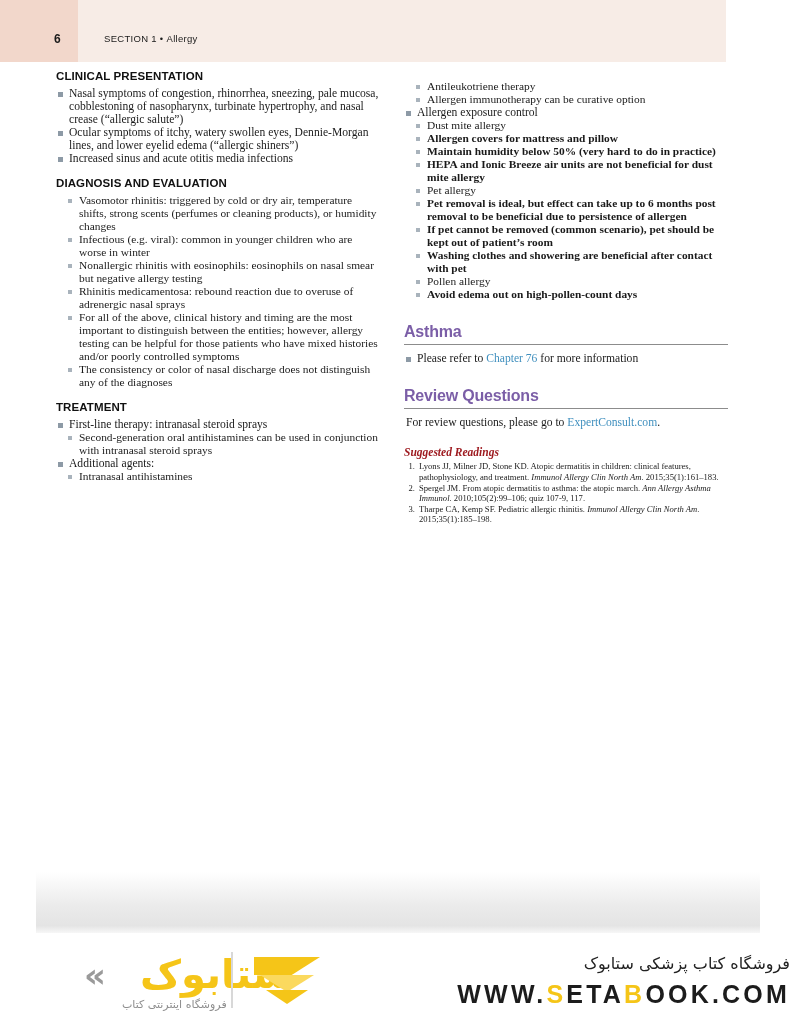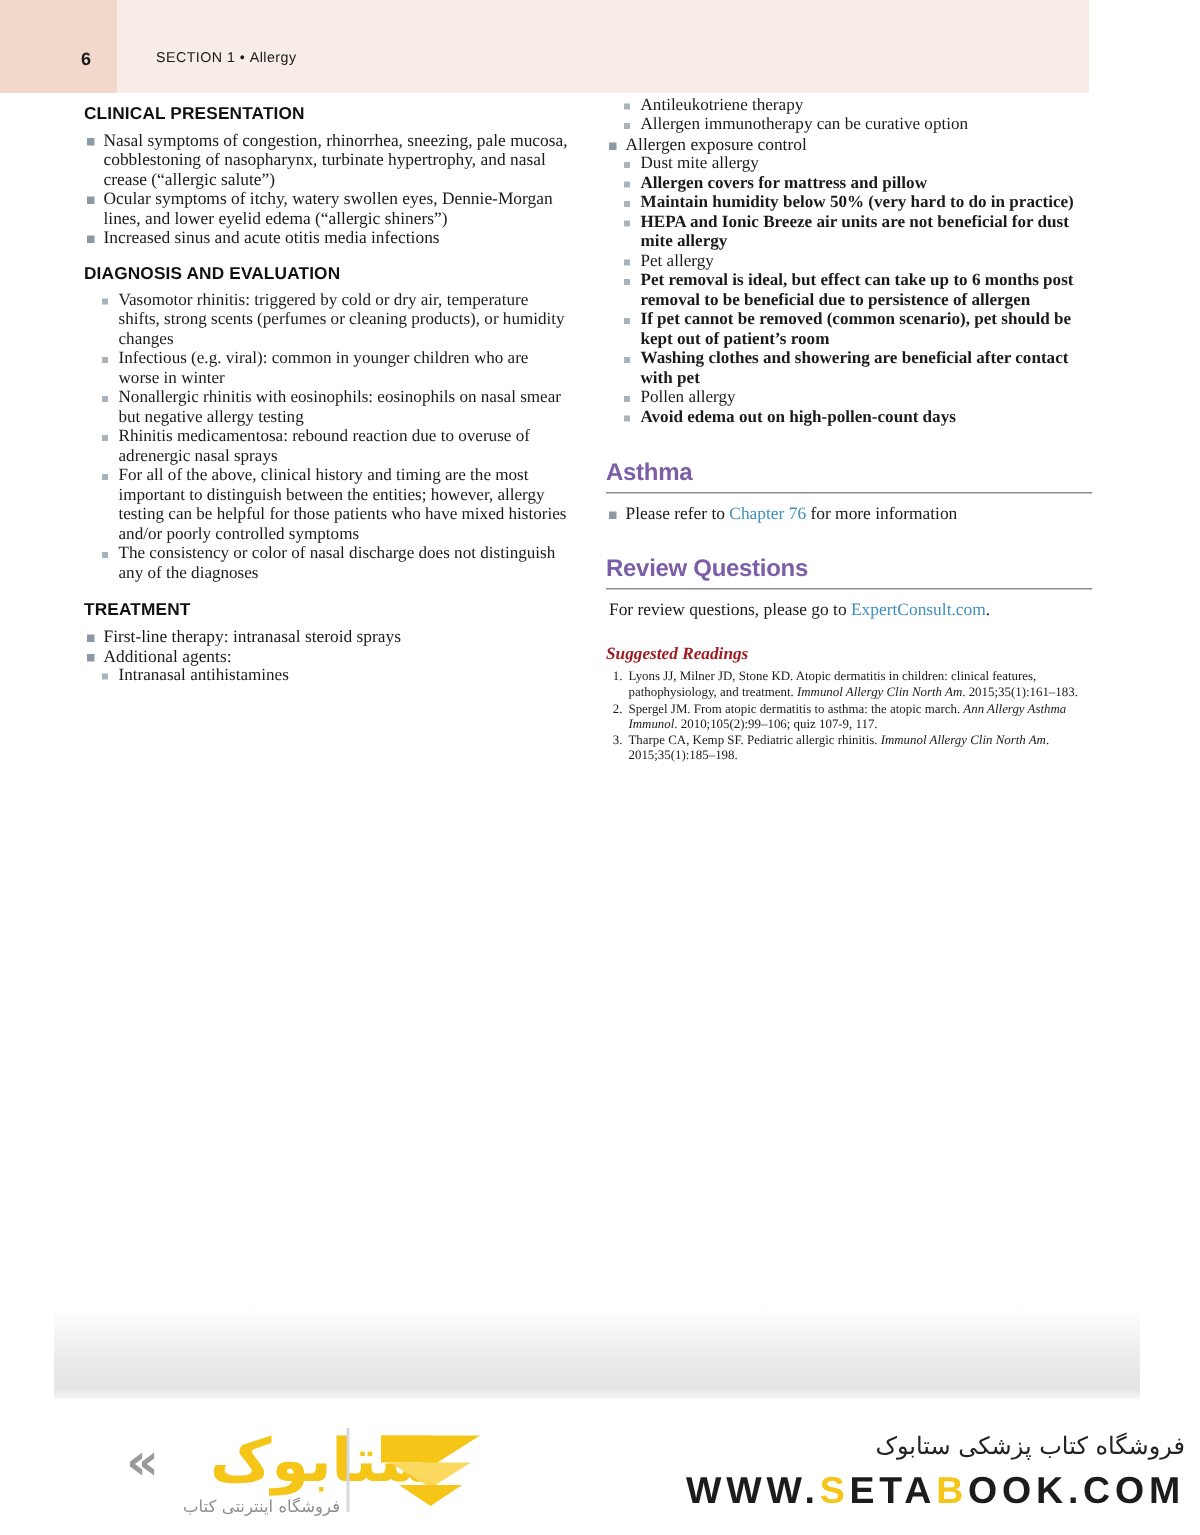--- a/index.html
+++ b/index.html
@@ -294,32 +294,35 @@
     <li>Nonallergic rhinitis with eosinophils: eosinophils on nasal smear but negative allergy testing</li>
     <li>Rhinitis medicamentosa: rebound reaction due to overuse of adrenergic nasal sprays</li>
     <li>For all of the above, clinical history and timing are the most important to distinguish between the entities; however, allergy testing can be helpful for those patients who have mixed histories and/or poorly controlled symptoms</li>
     <li>The consistency or color of nasal discharge does not distinguish any of the diagnoses</li>
   </ul>
 
   <div class="h-ab">TREATMENT</div>
   <ul class="lvl l1">
     <li>First-line therapy: intranasal steroid sprays</li>
   </ul>
+  <ul class="lvl l2">
+    <li>Second-generation oral antihistamines can be used in conjunction with intranasal steroid sprays</li>
+  </ul>
   <ul class="lvl l1">
     <li>Additional agents:</li>
   </ul>
   <ul class="lvl l2">
     <li>Intranasal antihistamines</li>
   </ul>
 
 </div>
 
 <div class="col col-right">
 
-  <ul class="lvl l2" style="margin-top:2px;">
+  <ul class="lvl l2" style="margin-top:18px;">
     <li>Antileukotriene therapy</li>
     <li>Allergen immunotherapy can be curative option</li>
   </ul>
 
   <ul class="lvl l1">
     <li>Allergen exposure control</li>
   </ul>
 
   <ul class="lvl l2">
     <li>Dust mite allergy</li>

